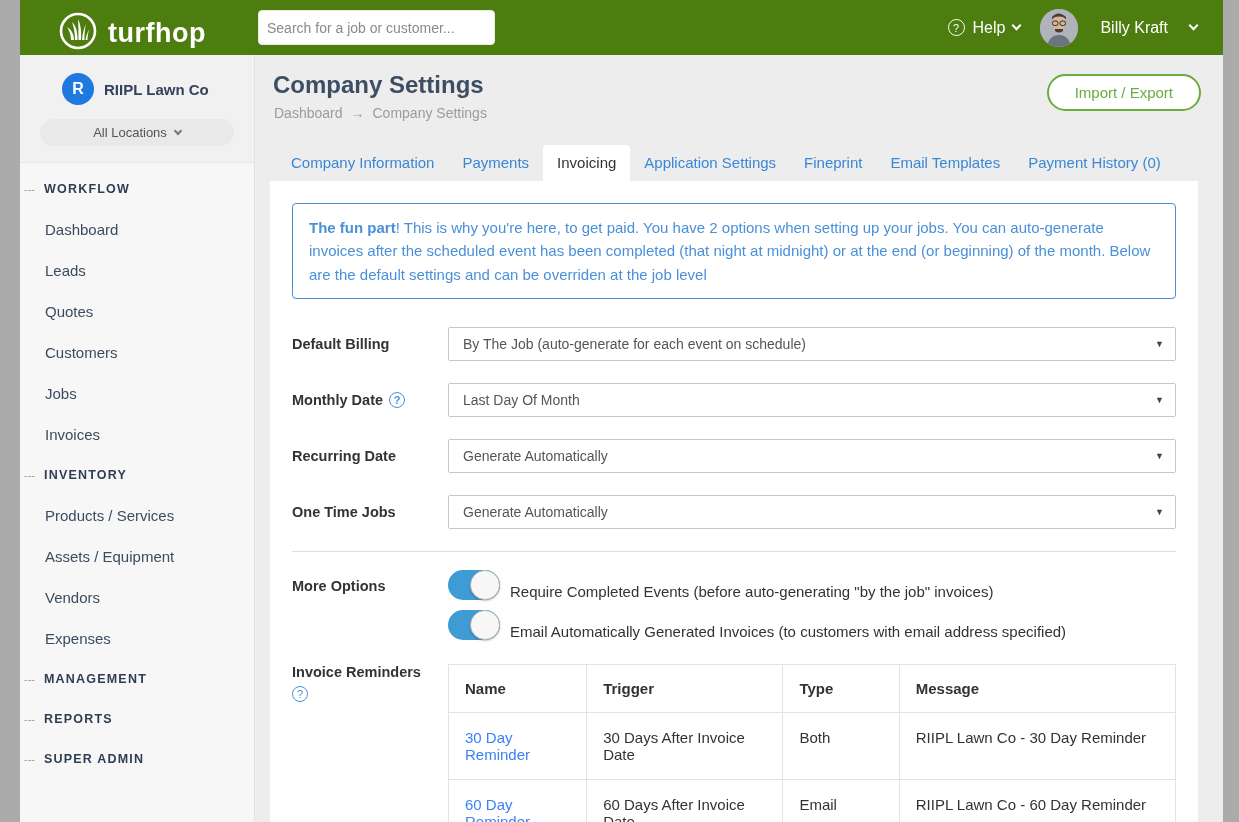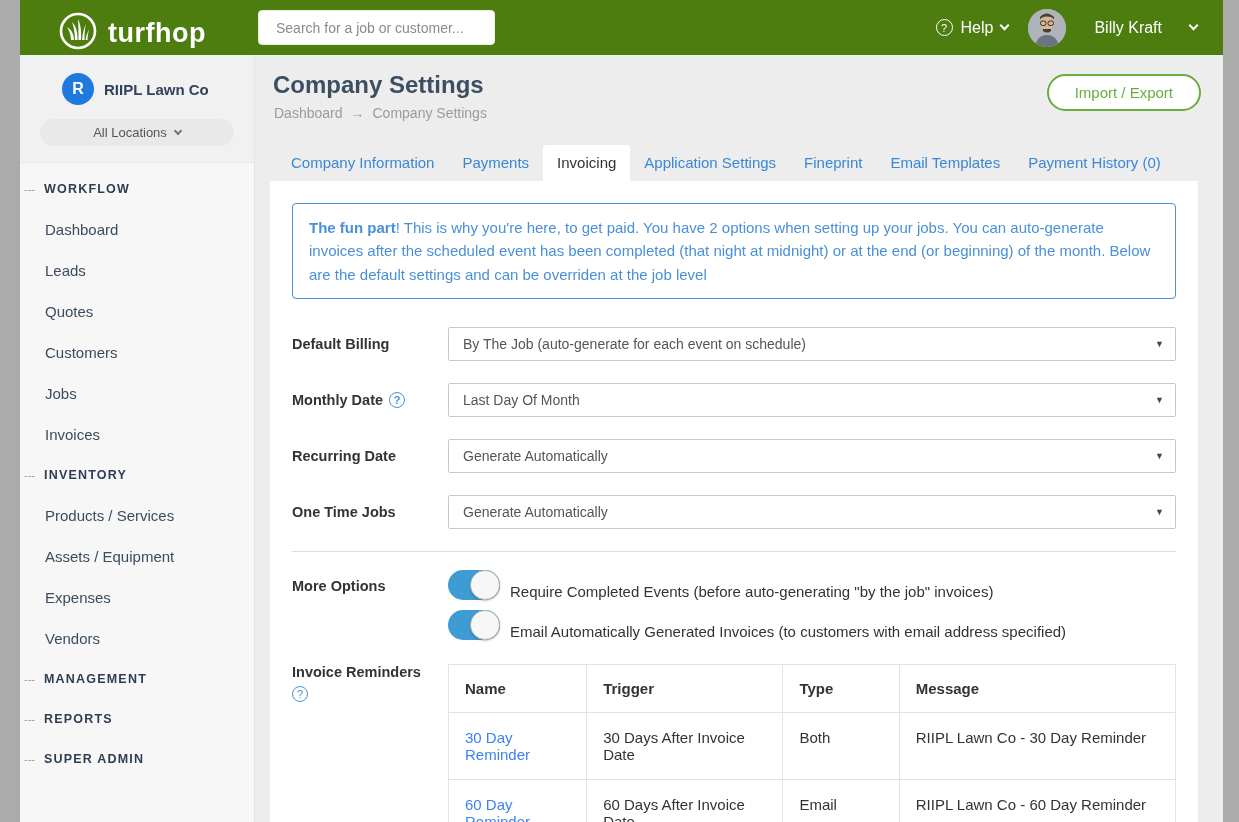--- a/index.html
+++ b/index.html
@@ -6,27 +6,27 @@
   html,body { width:1239px; height:822px; overflow:hidden; font-family:"Liberation Sans", sans-serif; background:#ededed; position:relative; }
 
   .edge { position:absolute; top:0; height:822px; background:#ababab; z-index:60; }
   .edge-left { left:0; width:20px; }
   .edge-right { right:0; width:16px; }
 
   
   .topbar { position:absolute; left:20px; top:0; width:1203px; height:55px; background:#4d7c0f; display:flex; align-items:flex-end; z-index:10; }
   .logo-wrap { display:flex; align-items:center; gap:10px; margin-left:38px; width:198px; }
   .logo-text { color:#fff; font-size:27px; font-weight:bold; letter-spacing:0.5px; }
-  .searchbox { position:absolute; left:238px; top:10px; width:237px; height:35px; background:#fff; border:1px solid #e8efe0; border-radius:4px; display:flex; align-items:center; padding:0 17px; color:#8a8a8a; font-size:14px; }
+  .searchbox { position:absolute; left:238px; top:10px; width:237px; height:35px; background:#fff; border:1px solid #e8efe0; border-radius:4px; display:flex; align-items:center; padding:0 8px; color:#8a8a8a; font-size:14px; }
   .top-right { position:absolute; right:26px; top:0; height:55px; display:flex; align-items:center; gap:20px; color:#fff; }
   .help-group { display:flex; align-items:center; gap:8px; font-size:16px; }
   .qcircle-w { width:17px; height:17px; border:1.5px solid #fff; border-radius:50%; display:inline-flex; align-items:center; justify-content:center; font-size:11px; color:#fff; }
   .chev { width:7px; height:7px; border-right:2px solid currentColor; border-bottom:2px solid currentColor; transform:rotate(45deg); margin-top:-4px; display:inline-block; }
   .avatar { width:38px; height:38px; border-radius:50%; overflow:hidden; background:#9aa0a6; flex:none; }
-  .user-group { display:flex; align-items:center; gap:28px; font-size:16px; }
+  .user-group { display:flex; align-items:center; gap:22px; font-size:16px; }
 
   
   .sidebar { position:absolute; left:20px; top:55px; width:235px; height:767px; background:#f7f7f7; border-right:1px solid #e3e3e3; z-index:5; }
   .side-top { padding:18px 0 16px 0; background:#f1f1f1; border-bottom:1px solid #e8e8e8; }
   .company-row { display:flex; align-items:center; gap:10px; padding-left:42px; }
   .r-badge { width:32px; height:32px; border-radius:50%; background:#1f7ae0; color:#fff; font-weight:bold; font-size:16px; display:flex; align-items:center; justify-content:center; flex:none; }
   .company-name { font-size:15px; font-weight:bold; color:#33415c; }
   .locations-pill { margin:14px auto 0; width:194px; height:27px; background:#e9e9e9; border-radius:14px; display:flex; align-items:center; justify-content:center; gap:8px; color:#555; font-size:13px; }
   .locations-pill .chev { border-color:#777; width:6px; height:6px; margin-top:-3px; }
   .nav { padding-top:6px; }
@@ -146,22 +146,22 @@
     <div class="nav-item">Quotes</div>
     <div class="nav-item">Customers</div>
     <div class="nav-item">Jobs</div>
     <div class="nav-item">Invoices</div>
     <div class="nav-section">
       <span class="dashes">---</span>
       <span>INVENTORY</span>
     </div>
     <div class="nav-item">Products / Services</div>
     <div class="nav-item">Assets / Equipment</div>
+    <div class="nav-item">Vendors</div>
     <div class="nav-item">Expenses</div>
-    <div class="nav-item">Vendors</div>
     <div class="nav-section">
       <span class="dashes">---</span>
       <span>MANAGEMENT</span>
     </div>
     <div class="nav-section">
       <span class="dashes">---</span>
       <span>REPORTS</span>
     </div>
     <div class="nav-section">
       <span class="dashes">---</span>

